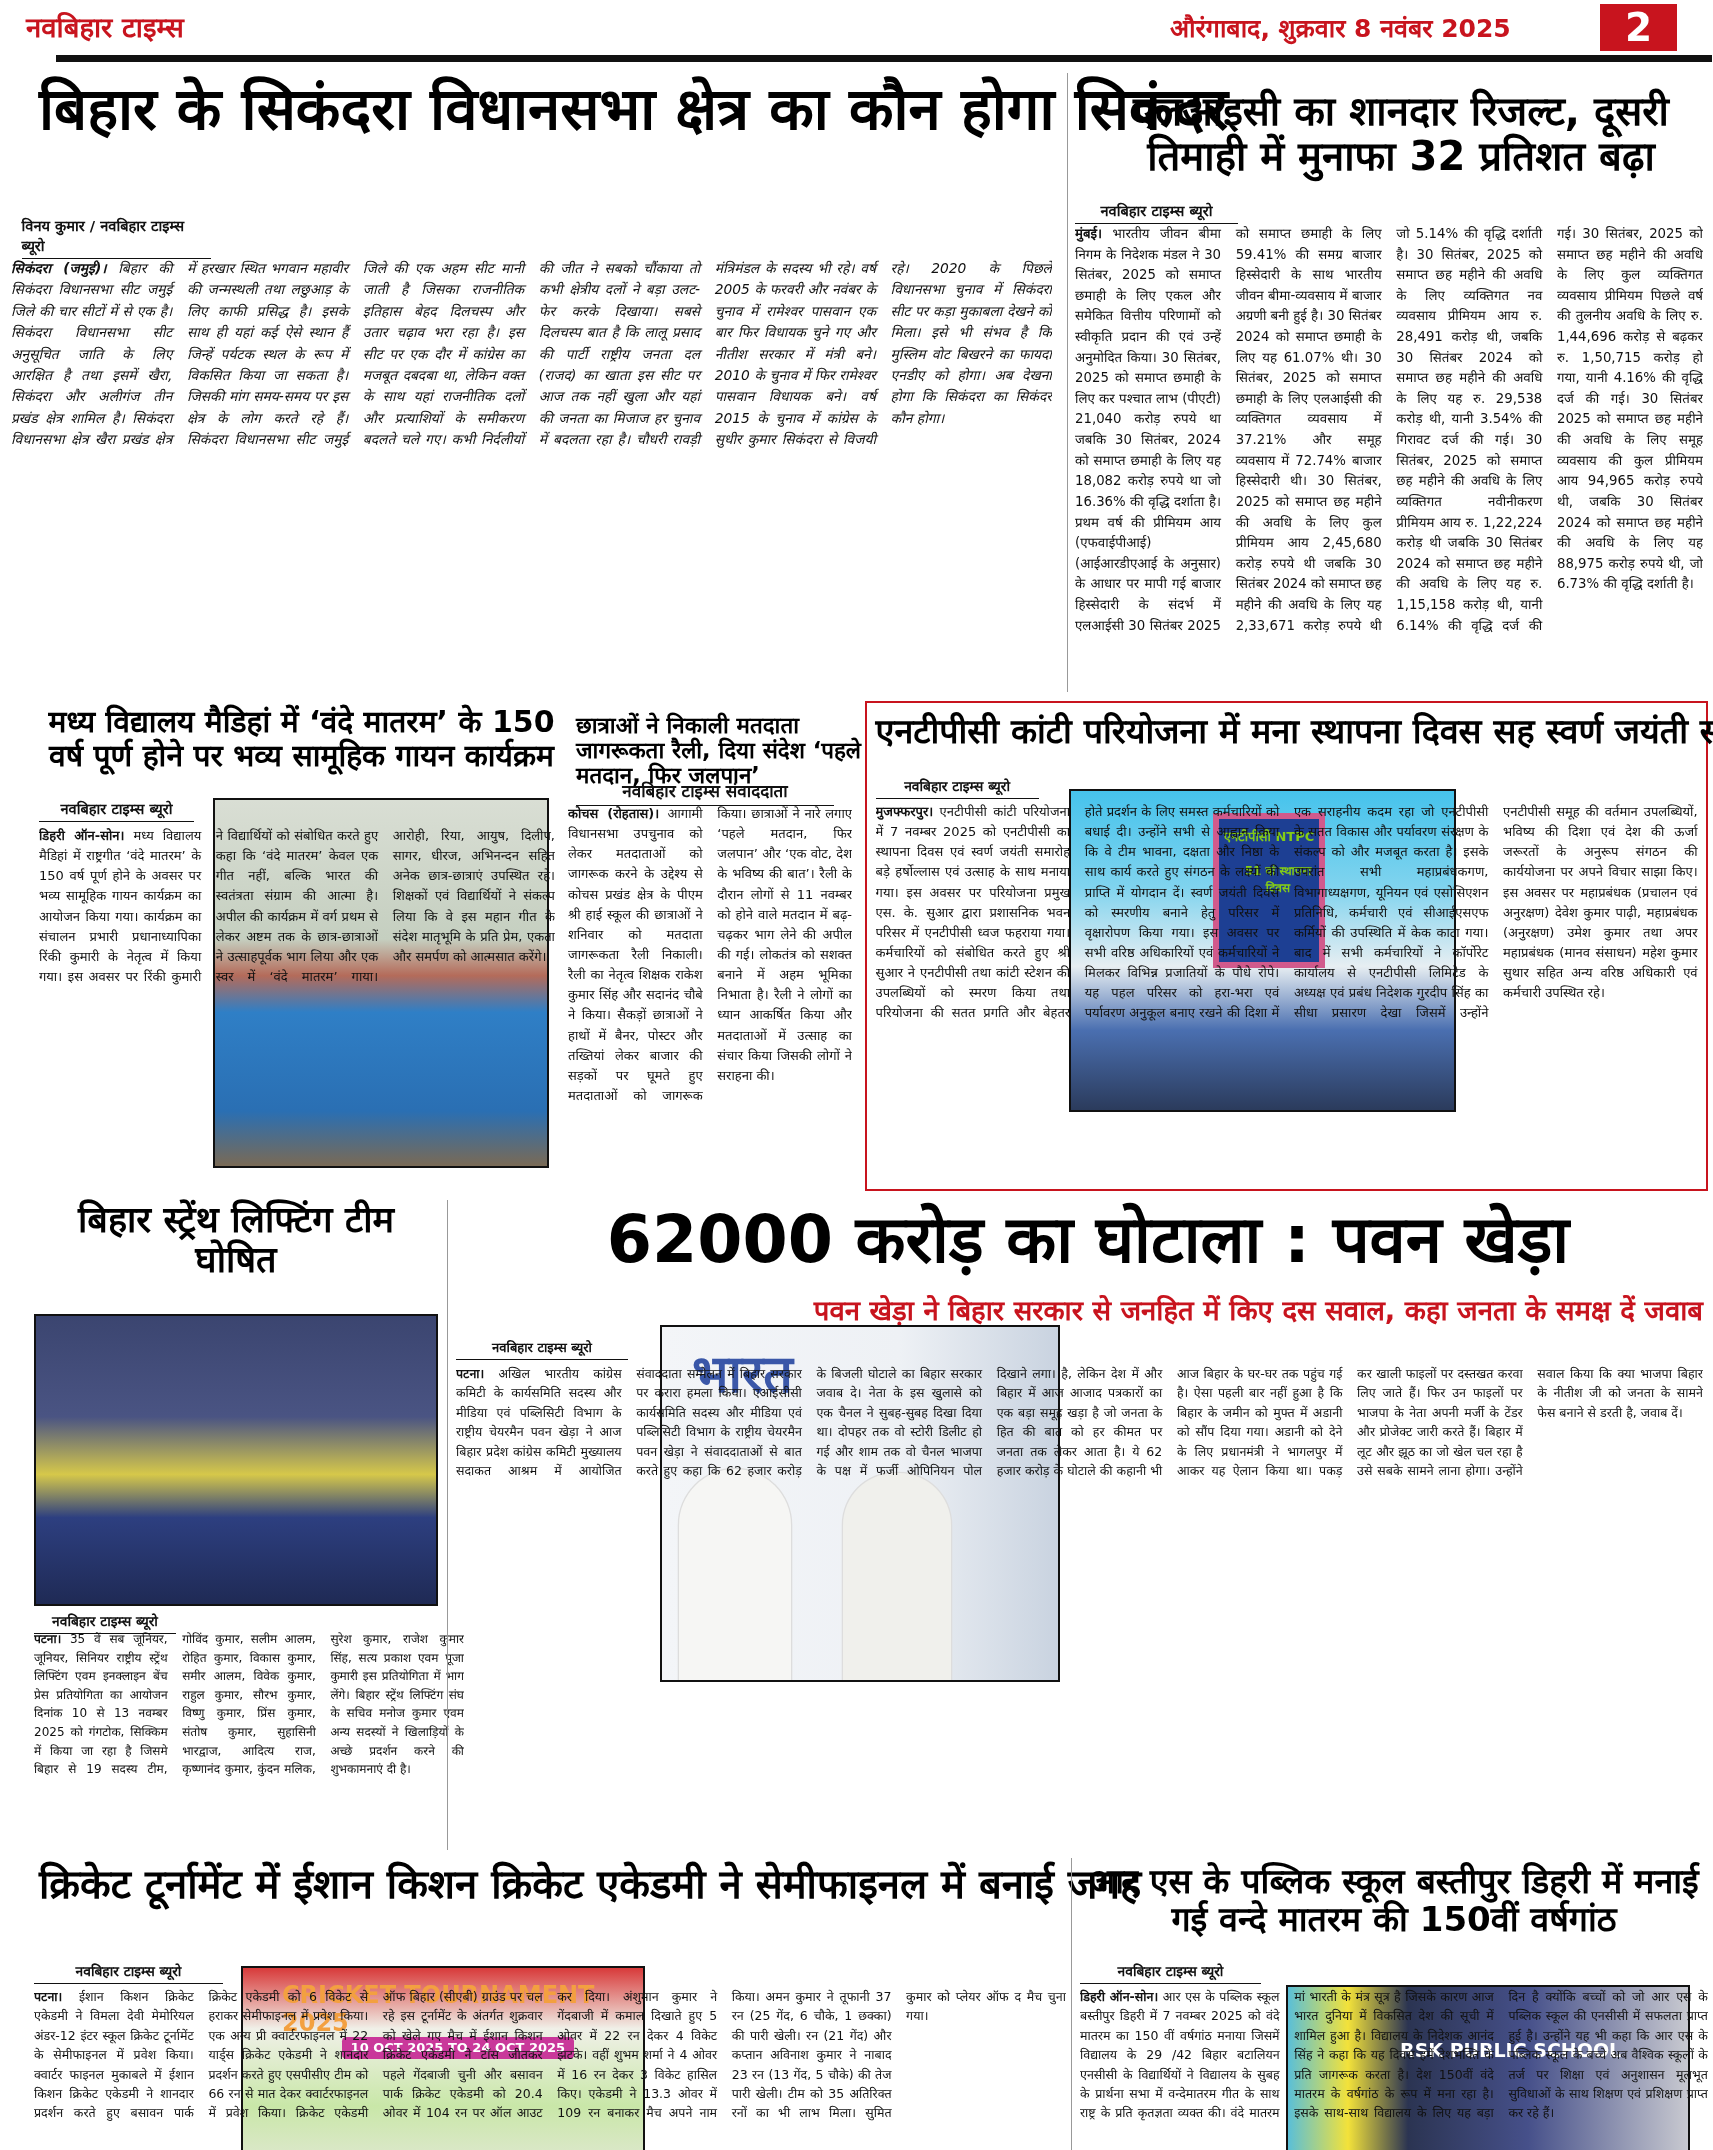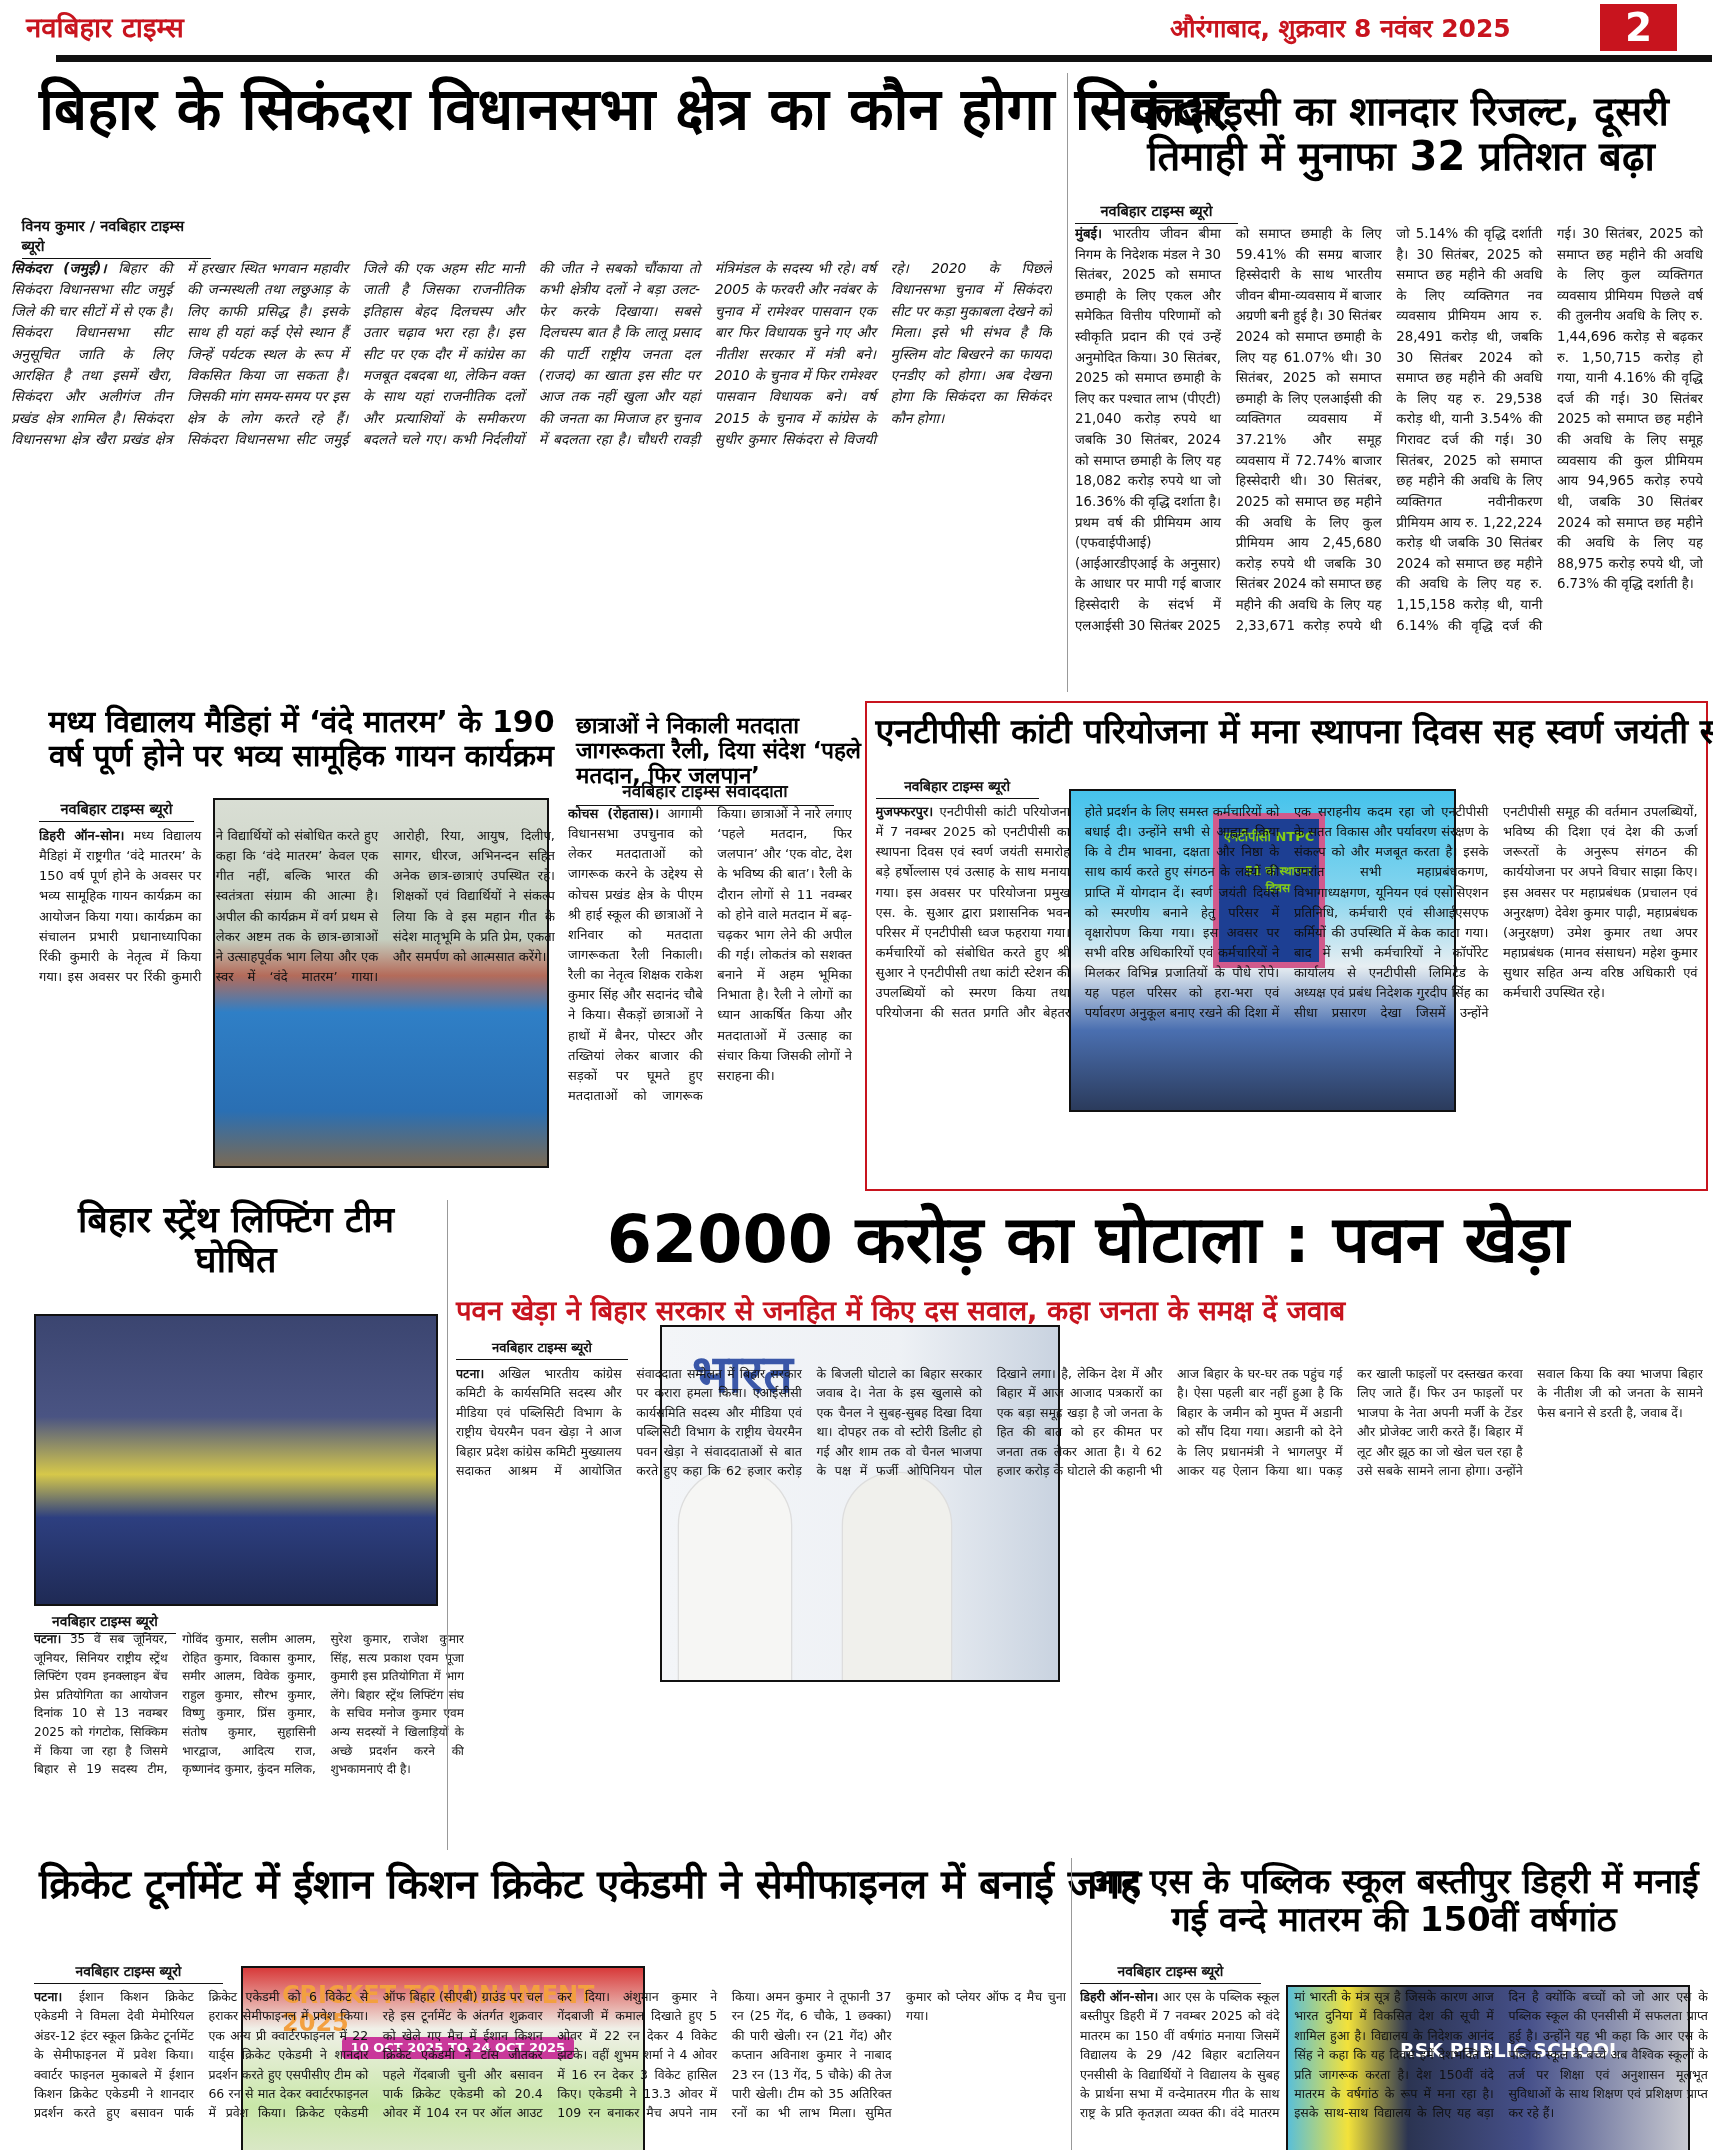--- a/index.html
+++ b/index.html
@@ -44,21 +44,21 @@
 <section>
   <h1 class="abs head" style="left:1075px;top:77px;width:628px;font-size:40px;margin:12px;text-align:center;">एलआइसी का शानदार रिजल्ट, दूसरी तिमाही में मुनाफा 32 प्रतिशत बढ़ा</h1>
   <div class="abs byline" style="left:1075px;top:200px;width:163px;font-size:14.6px;">नवबिहार टाइम्स ब्यूरो</div>
   <div class="abs body" style="left:1075px;top:224px;width:628px;height:469px;column-count:4;font-size:13.3px;">
     <b>मुंबई।</b>
     <span>भारतीय जीवन बीमा निगम के निदेशक मंडल ने 30 सितंबर, 2025 को समाप्त छमाही के लिए एकल और समेकित वित्तीय परिणामों को स्वीकृति प्रदान की एवं उन्हें अनुमोदित किया। 30 सितंबर, 2025 को समाप्त छमाही के लिए कर पश्चात लाभ (पीएटी) 21,040 करोड़ रुपये था जबकि 30 सितंबर, 2024 को समाप्त छमाही के लिए यह 18,082 करोड़ रुपये था जो 16.36% की वृद्धि दर्शाता है। प्रथम वर्ष की प्रीमियम आय (एफवाईपीआई) (आईआरडीएआई के अनुसार) के आधार पर मापी गई बाजार हिस्सेदारी के संदर्भ में एलआईसी 30 सितंबर 2025 को समाप्त छमाही के लिए 59.41% की समग्र बाजार हिस्सेदारी के साथ भारतीय जीवन बीमा-व्यवसाय में बाजार अग्रणी बनी हुई है। 30 सितंबर 2024 को समाप्त छमाही के लिए यह 61.07% थी। 30 सितंबर, 2025 को समाप्त छमाही के लिए एलआईसी की व्यक्तिगत व्यवसाय में 37.21% और समूह व्यवसाय में 72.74% बाजार हिस्सेदारी थी। 30 सितंबर, 2025 को समाप्त छह महीने की अवधि के लिए कुल प्रीमियम आय 2,45,680 करोड़ रुपये थी जबकि 30 सितंबर 2024 को समाप्त छह महीने की अवधि के लिए यह 2,33,671 करोड़ रुपये थी जो 5.14% की वृद्धि दर्शाती है। 30 सितंबर, 2025 को समाप्त छह महीने की अवधि के लिए व्यक्तिगत नव व्यवसाय प्रीमियम आय रु. 28,491 करोड़ थी, जबकि 30 सितंबर 2024 को समाप्त छह महीने की अवधि के लिए यह रु. 29,538 करोड़ थी, यानी 3.54% की गिरावट दर्ज की गई। 30 सितंबर, 2025 को समाप्त छह महीने की अवधि के लिए व्यक्तिगत नवीनीकरण प्रीमियम आय रु. 1,22,224 करोड़ थी जबकि 30 सितंबर 2024 को समाप्त छह महीने की अवधि के लिए यह रु. 1,15,158 करोड़ थी, यानी 6.14% की वृद्धि दर्ज की गई। 30 सितंबर, 2025 को समाप्त छह महीने की अवधि के लिए कुल व्यक्तिगत व्यवसाय प्रीमियम पिछले वर्ष की तुलनीय अवधि के लिए रु. 1,44,696 करोड़ से बढ़कर रु. 1,50,715 करोड़ हो गया, यानी 4.16% की वृद्धि दर्ज की गई। 30 सितंबर 2025 को समाप्त छह महीने की अवधि के लिए समूह व्यवसाय की कुल प्रीमियम आय 94,965 करोड़ रुपये थी, जबकि 30 सितंबर 2024 को समाप्त छह महीने की अवधि के लिए यह 88,975 करोड़ रुपये थी, जो 6.73% की वृद्धि दर्शाती है।</span>
   </div>
 </section>
 
 <section>
-  <h2 class="abs head" style="left:39px;top:705px;width:525px;font-size:30px;margin:0;text-align:center;">मध्य विद्यालय मैडिहां में ‘वंदे मातरम’ के 190 वर्ष पूर्ण होने पर भव्य सामूहिक गायन कार्यक्रम</h2>
+  <h2 class="abs head" style="left:39px;top:705px;width:525px;font-size:30px;margin:0;text-align:center;">मध्य विद्यालय मैडिहां में ‘वंदे मातरम’ के 150 वर्ष पूर्ण होने पर भव्य सामूहिक गायन कार्यक्रम</h2>
   <div class="abs byline" style="left:39px;top:798px;width:155px;font-size:14.6px;">नवबिहार टाइम्स ब्यूरो</div>
   <div class="abs photo" style="left:213px;top:798px;width:336px;height:370px;background:linear-gradient(180deg,#d9ded4 0%,#c5cfc0 38%,#b46b5a 48%,#2f7fc6 58%,#2a6fb3 85%,#7a6a55 100%);"></div>
   <div class="abs body" style="left:39px;top:826px;width:516px;height:366px;column-count:3;font-size:13px;">
     <b>डिहरी ऑन-सोन।</b>
     <span>मध्य विद्यालय मैडिहां में राष्ट्रगीत ‘वंदे मातरम’ के 150 वर्ष पूर्ण होने के अवसर पर भव्य सामूहिक गायन कार्यक्रम का आयोजन किया गया। कार्यक्रम का संचालन प्रभारी प्रधानाध्यापिका रिंकी कुमारी के नेतृत्व में किया गया। इस अवसर पर रिंकी कुमारी ने विद्यार्थियों को संबोधित करते हुए कहा कि ‘वंदे मातरम’ केवल एक गीत नहीं, बल्कि भारत की स्वतंत्रता संग्राम की आत्मा है। अपील की कार्यक्रम में वर्ग प्रथम से लेकर अष्टम तक के छात्र-छात्राओं ने उत्साहपूर्वक भाग लिया और एक स्वर में ‘वंदे मातरम’ गाया। आरोही, रिया, आयुष, दिलीप, सागर, धीरज, अभिनन्दन सहित अनेक छात्र-छात्राएं उपस्थित रहे। शिक्षकों एवं विद्यार्थियों ने संकल्प लिया कि वे इस महान गीत के संदेश मातृभूमि के प्रति प्रेम, एकता और समर्पण को आत्मसात करेंगे।</span>
   </div>
 </section>
 
 <section>
   <h2 class="abs head" style="left:568px;top:705px;width:292px;font-size:22.4px;margin:8px;text-align:left;">छात्राओं ने निकाली मतदाता जागरूकता रैली, दिया संदेश ‘पहले मतदान, फिर जलपान’</h2>
@@ -91,21 +91,21 @@
   <div class="abs body" style="left:34px;top:1630px;width:430px;height:215px;column-count:3;font-size:12px;">
     <b>पटना।</b>
     <span>35 वें सब जूनियर, जूनियर, सिनियर राष्ट्रीय स्ट्रेंथ लिफ्टिंग एवम इनक्लाइन बेंच प्रेस प्रतियोगिता का आयोजन दिनांक 10 से 13 नवम्बर 2025 को गंगटोक, सिक्किम में किया जा रहा है जिसमे बिहार से 19 सदस्य टीम, गोविंद कुमार, सलीम आलम, रोहित कुमार, विकास कुमार, समीर आलम, विवेक कुमार, राहुल कुमार, सौरभ कुमार, विष्णु कुमार, प्रिंस कुमार, संतोष कुमार, सुहासिनी भारद्वाज, आदित्य राज, कृष्णानंद कुमार, कुंदन मलिक, सुरेश कुमार, राजेश कुमार सिंह, सत्य प्रकाश एवम पूजा कुमारी इस प्रतियोगिता में भाग लेंगे। बिहार स्ट्रेंथ लिफ्टिंग संघ के सचिव मनोज कुमार एवम अन्य सदस्यों ने खिलाड़ियों के अच्छे प्रदर्शन करने की शुभकामनाएं दी है।</span>
   </div>
 </section>
 
 <div class="abs vr" style="left:447px;top:1200px;height:650px;"></div>
 
 <section>
   <h1 class="abs head" style="left:473px;top:1204px;width:1230px;font-size:65px;margin:0;text-align:center;white-space:nowrap;">62000 करोड़ का घोटाला : पवन खेड़ा</h1>
-  <div class="abs head h-red" style="left:456px;top:1295px;width:1247px;font-size:27.5px;text-align:left;white-space:nowrap;">पवन खेड़ा ने बिहार सरकार से जनहित में किए दस सवाल, कहा जनता के समक्ष दें जवाब</div>
+  <div class="abs head h-red" style="left:456px;top:1295px;width:1247px;font-size:27.5px;text-align:right;white-space:nowrap;">पवन खेड़ा ने बिहार सरकार से जनहित में किए दस सवाल, कहा जनता के समक्ष दें जवाब</div>
   <div class="abs byline" style="left:456px;top:1338px;width:172px;font-size:13px;">नवबिहार टाइम्स ब्यूरो</div>
   <div class="abs photo" style="left:660px;top:1325px;width:400px;height:357px;background:linear-gradient(90deg,#f3f5f8 0%,#eef1f5 60%,#c9d3e0 100%);">
     <div class="abs" style="left:30px;top:8.6px;font-size:52px;font-weight:bold;color:#3a57a8;">भारत</div>
     <div class="abs" style="left:17px;top:142px;width:112px;height:215px;background:#f6f6f4;border-radius:56px 56px 0 0;box-shadow:0 0 0 1.3px #ddd;"></div>
     <div class="abs" style="left:181px;top:146px;width:108px;height:211px;background:#f0f0ec;border-radius:52px 52px 0 0;box-shadow:0 0 0 1.3px #ddd;"></div>
   </div>
   <div class="abs body" style="left:456px;top:1364px;width:1247px;height:482px;column-count:7;font-size:12.5px;">
     <b>पटना।</b>
     <span>अखिल भारतीय कांग्रेस कमिटी के कार्यसमिति सदस्य और मीडिया एवं पब्लिसिटी विभाग के राष्ट्रीय चेयरमैन पवन खेड़ा ने आज बिहार प्रदेश कांग्रेस कमिटी मुख्यालय सदाकत आश्रम में आयोजित संवाददाता सम्मेलन में बिहार सरकार पर करारा हमला किया। एआईसीसी कार्यसमिति सदस्य और मीडिया एवं पब्लिसिटी विभाग के राष्ट्रीय चेयरमैन पवन खेड़ा ने संवाददाताओं से बात करते हुए कहा कि 62 हजार करोड़ के बिजली घोटाले का बिहार सरकार जवाब दे। नेता के इस खुलासे को एक चैनल ने सुबह-सुबह दिखा दिया था। दोपहर तक वो स्टोरी डिलीट हो गई और शाम तक वो चैनल भाजपा के पक्ष में फर्जी ओपिनियन पोल दिखाने लगा। है, लेकिन देश में और बिहार में आज आजाद पत्रकारों का एक बड़ा समूह खड़ा है जो जनता के हित की बात को हर कीमत पर जनता तक लेकर आता है। ये 62 हजार करोड़ के घोटाले की कहानी भी आज बिहार के घर-घर तक पहुंच गई है। ऐसा पहली बार नहीं हुआ है कि बिहार के जमीन को मुफ्त में अडानी को सौंप दिया गया। अडानी को देने के लिए प्रधानमंत्री ने भागलपुर में आकर यह ऐलान किया था। पकड़ कर खाली फाइलों पर दस्तखत करवा लिए जाते हैं। फिर उन फाइलों पर भाजपा के नेता अपनी मर्जी के टेंडर और प्रोजेक्ट जारी करते हैं। बिहार में लूट और झूठ का जो खेल चल रहा है उसे सबके सामने लाना होगा। उन्होंने सवाल किया कि क्या भाजपा बिहार के नीतीश जी को जनता के सामने फेस बनाने से डरती है, जवाब दें।</span>
   </div>

